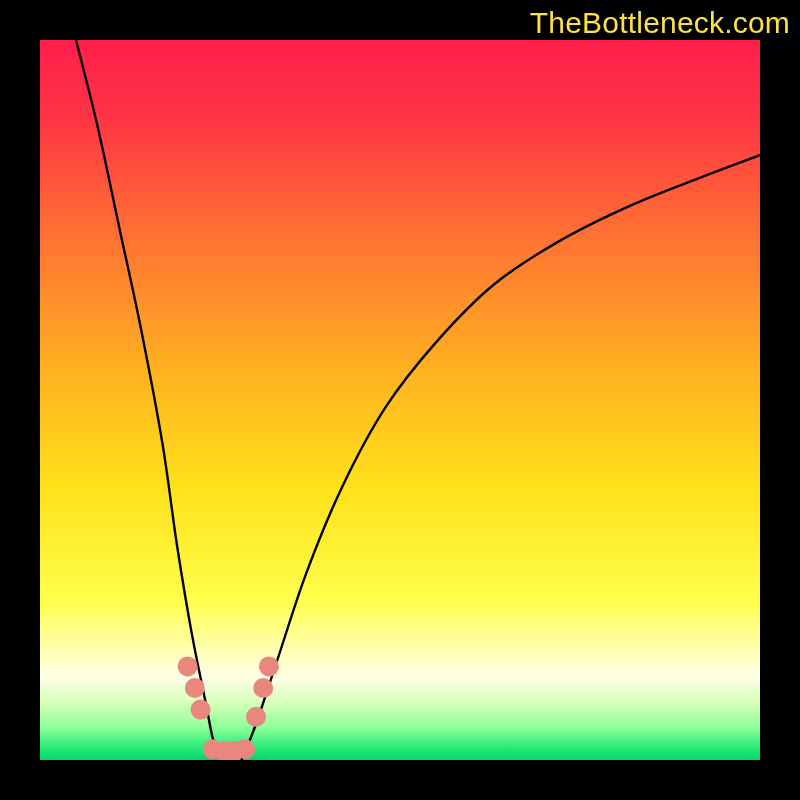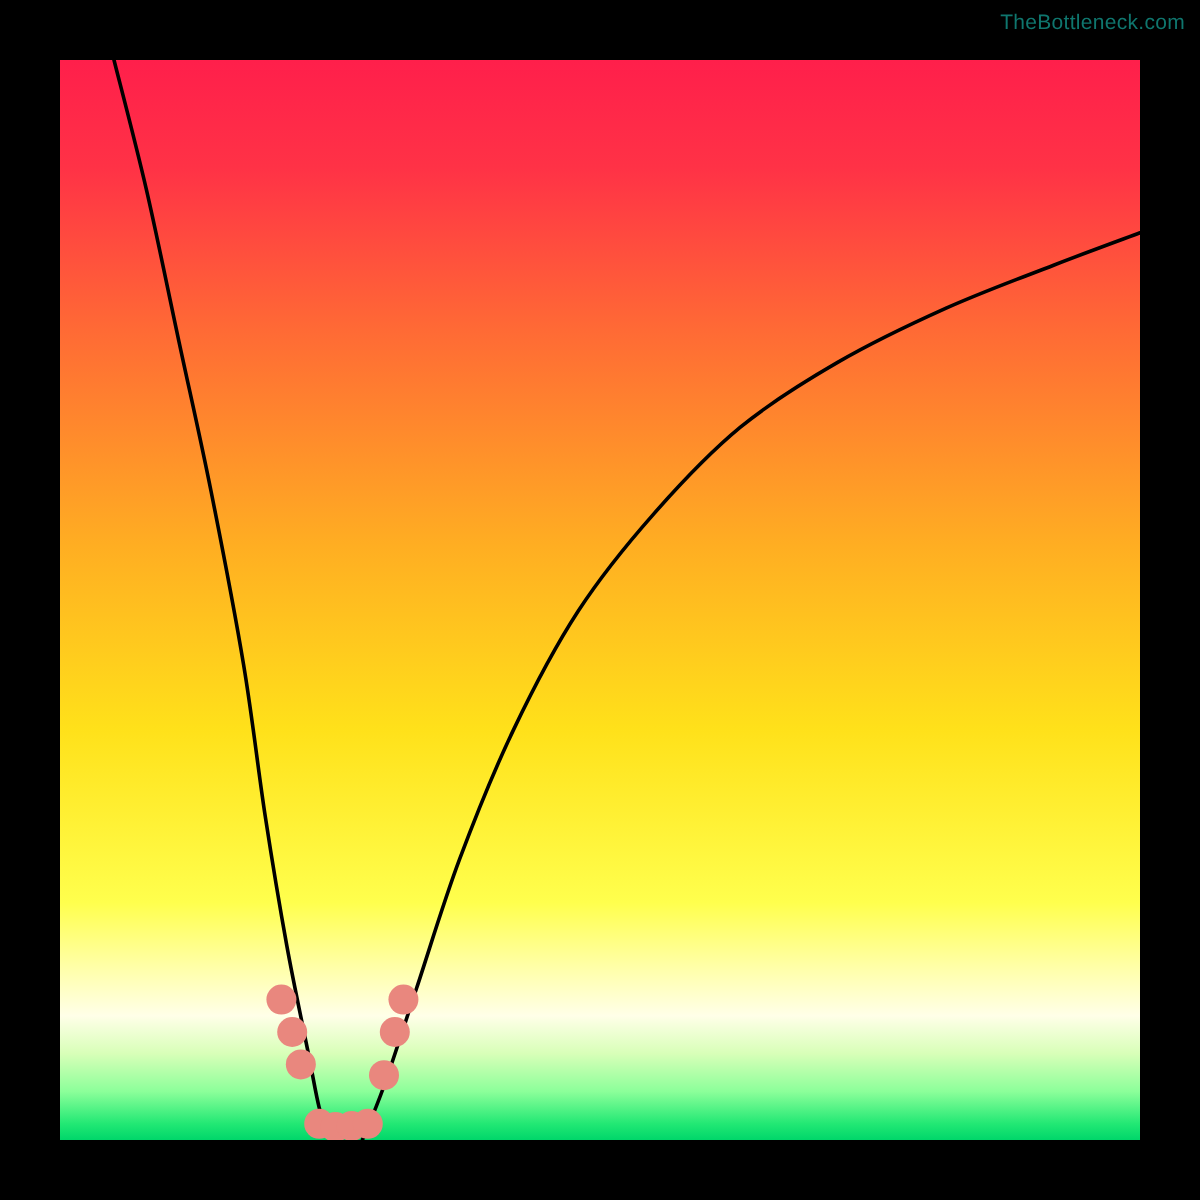--- a/index.html
+++ b/index.html
@@ -27,22 +27,22 @@
     overflow: hidden;
   }
   .grad {
     position: absolute;
     left: 0; top: 0; right: 0; bottom: 0;
   }
   .watermark {
     position: absolute;
     top: 6px;
     right: 10px;
-    color: #0f766e;
-    font-size: 14px;
+    color: #fde047;
+    font-size: 30px;
     font-weight: 500;
     letter-spacing: 0.2px;
     user-select: none;
   }
   svg.curves {
     position: absolute;
     left: 0; top: 0;
     width: 720px;
     height: 720px;
     overflow: visible;

